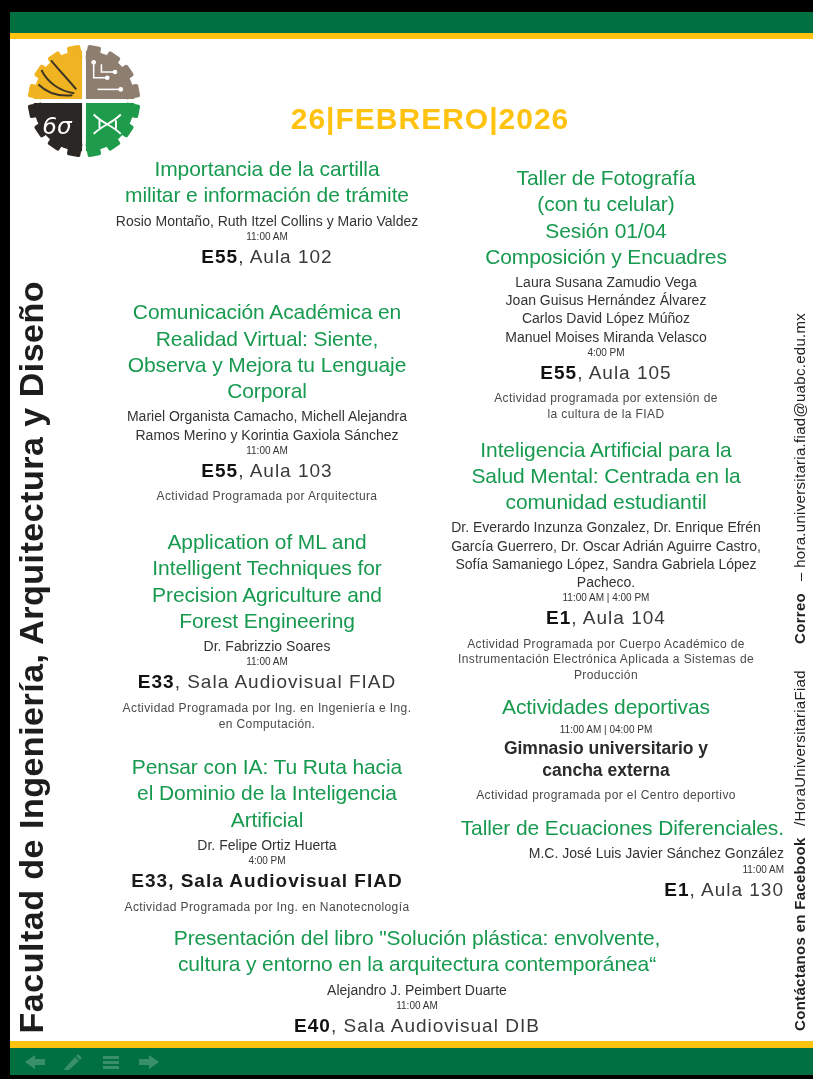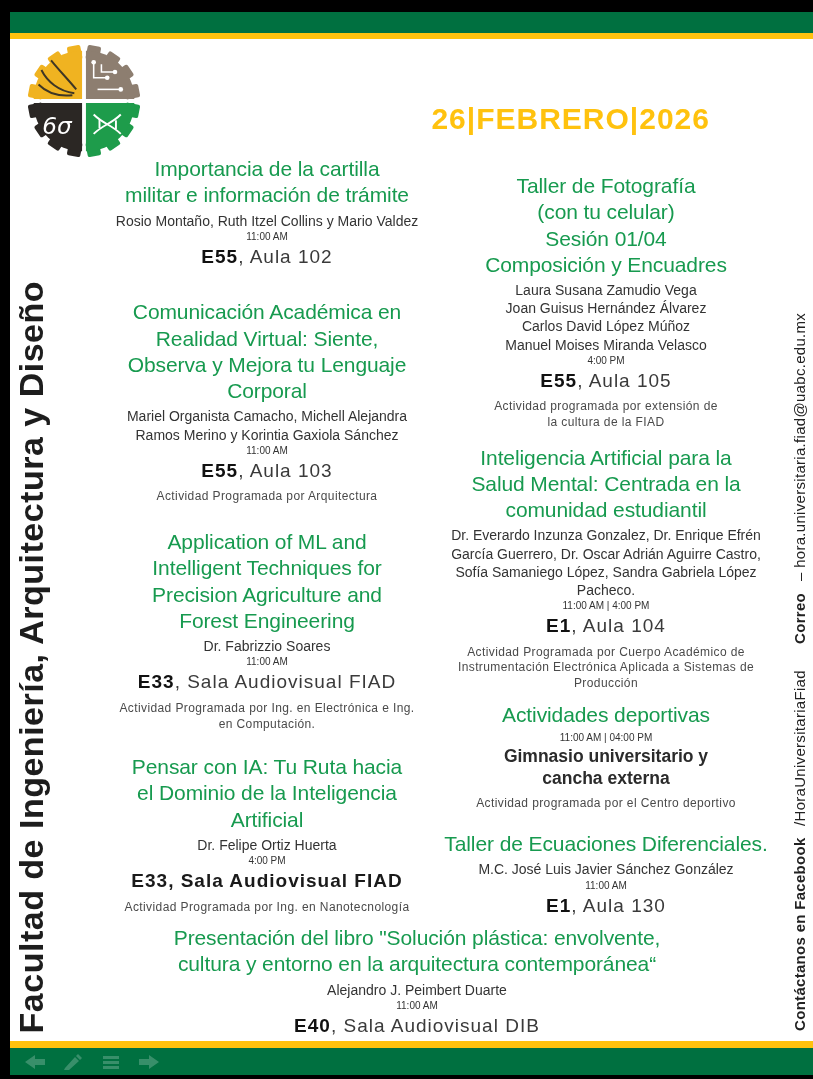--- a/index.html
+++ b/index.html
@@ -24,21 +24,21 @@
 
   
   .logo{position:absolute;left:13px;top:2px;width:122px;height:120px;}
   .header-title{
     position:absolute;left:138px;top:16px;width:568px;
     text-align:center;font-size:48px;line-height:1.05;color:#179A4F;
     letter-spacing:0.5px;white-space:nowrap;
   }
   .header-date{
     position:absolute;left:140px;top:63px;width:560px;
-    text-align:right;font-size:30px;font-weight:bold;color:#FFC20E;letter-spacing:1px;
+    text-align:center;font-size:30px;font-weight:bold;color:#FFC20E;letter-spacing:1px;
   }
 
   
   .vertical-text{
     writing-mode:vertical-rl;transform:rotate(180deg);
     white-space:nowrap;position:absolute;
   }
   .left-strip-text{
     left:2px;bottom:8px;
     font-size:34px;font-weight:bold;color:#1d1d1d;letter-spacing:0.5px;
@@ -54,24 +54,24 @@
   
   .col{position:absolute;top:109px;}
   #col-left{left:56px;width:402px;}
   #col-right{left:418px;width:356px;}
   #bottom-event{position:absolute;left:60px;top:886px;width:694px;}
   .event{text-align:center;}
   #col-left .event:nth-child(1){margin-top:8px;}
   #col-left .event:nth-child(2){margin-top:30px;}
   #col-left .event:nth-child(3){margin-top:24px;}
   #col-left .event:nth-child(4){margin-top:22px;}
-  #col-right .event:nth-child(1){margin-top:25px;}
+  #col-right .event:nth-child(1){margin-top:17px;}
   #col-right .event:nth-child(2){margin-top:14px;}
   #col-right .event:nth-child(3){margin-top:10px;}
-  #col-right .event:nth-child(4){margin-top:20px;}
+  #col-right .event:nth-child(4){margin-top:12px;text-align:right;}
 
   .event-title{
     font-size:21px;line-height:1.25;color:#179A4F;
     white-space:pre-line;margin-bottom:3px;letter-spacing:-0.1px;
   }
   .speaker-line{font-size:14px;line-height:1.3;color:#333;}
   .event-time{font-size:10px;line-height:1.3;color:#333;}
   .event-venue{font-size:19px;line-height:1.3;color:#3a3a3a;letter-spacing:1px;margin-top:2px;}
   .venue-code{font-weight:bold;color:#111;}
   .venue-bold .venue-code,.venue-bold .venue-rest{font-weight:bold;color:#1a1a1a;}
@@ -192,21 +192,21 @@
           <div class="event-note">Actividad Programada por Arquitectura</div>
         </div>
         <div class="event">
           <div class="event-title">Application of ML and
 Intelligent Techniques for
 Precision Agriculture and
 Forest Engineering</div>
           <div class="speaker-line">Dr. Fabrizzio Soares</div>
           <div class="event-time">11:00 AM</div>
           <div class="event-venue"><span class="venue-code">E33</span><span class="venue-rest">, Sala Audiovisual FIAD</span></div>
-          <div class="event-note">Actividad Programada por Ing. en Electrónica  e Ing.
+          <div class="event-note">Actividad Programada por Ing. en Ingeniería  e Ing.
 en Computación.</div>
         </div>
         <div class="event">
           <div class="event-title">Pensar con IA: Tu Ruta hacia
 el Dominio de la Inteligencia
 Artificial</div>
           <div class="speaker-line">Dr. Felipe Ortiz Huerta</div>
           <div class="event-time">4:00 PM</div>
           <div class="event-venue venue-bold"><span class="venue-code">E33</span><span class="venue-rest">, Sala Audiovisual FIAD</span></div>
           <div class="event-note">Actividad Programada por Ing. en Nanotecnología</div>

